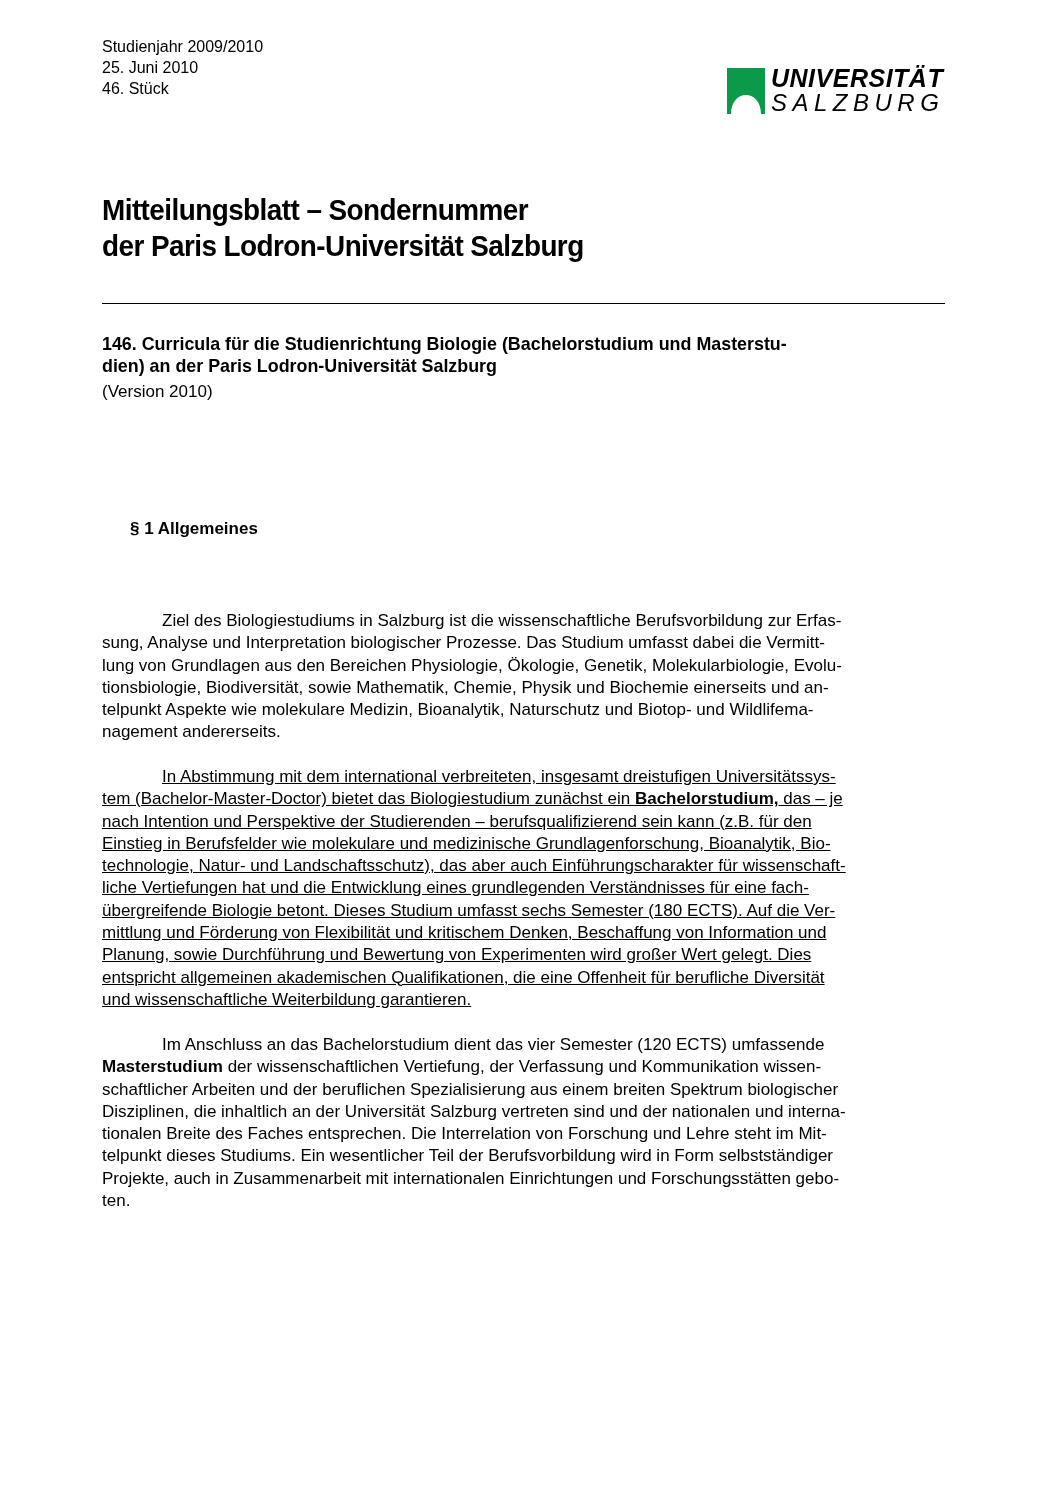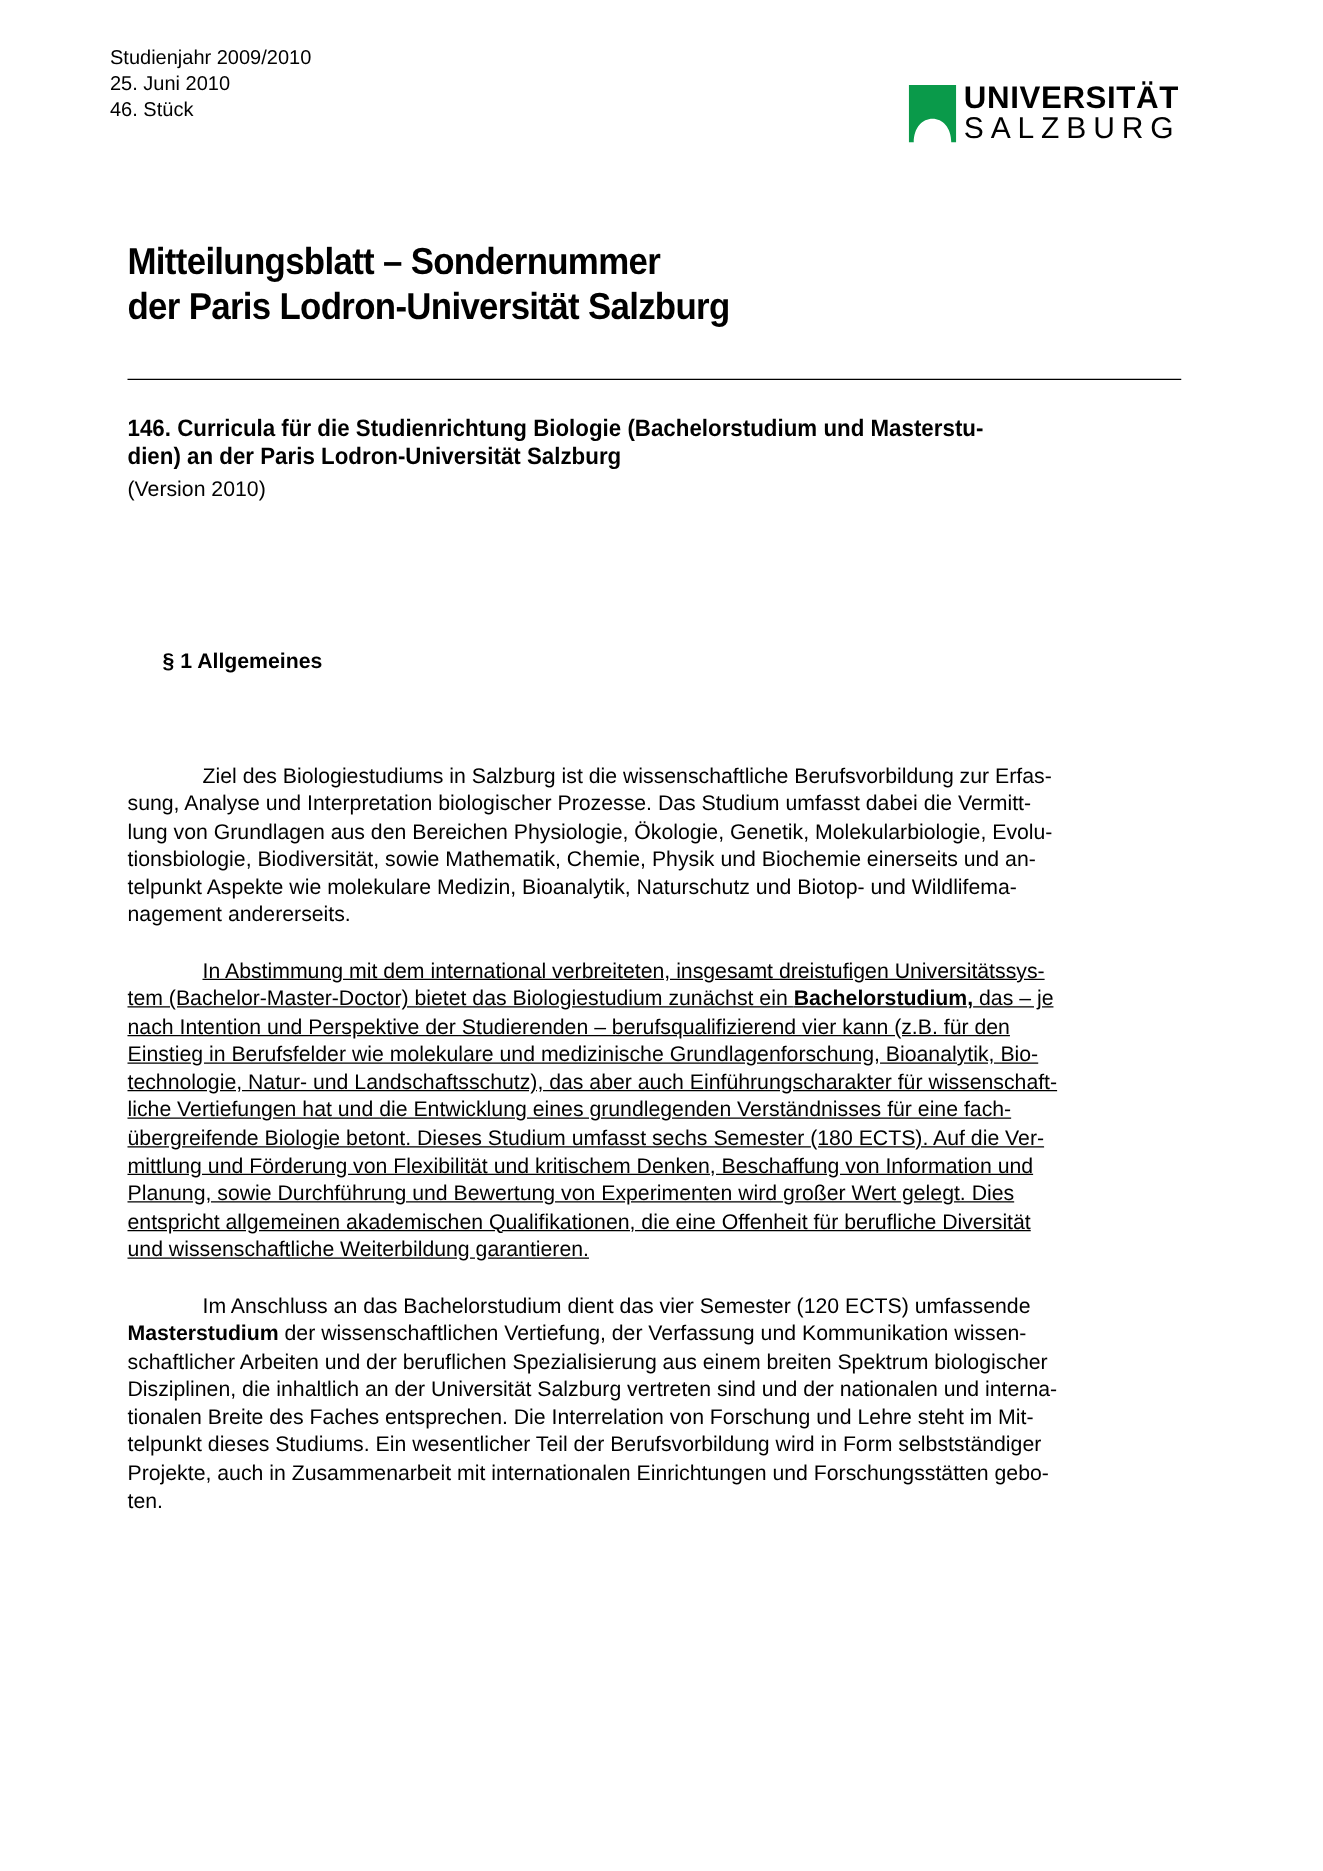--- a/index.html
+++ b/index.html
@@ -1,20 +1,20 @@
 <!DOCTYPE html>
 <html><head>
   <meta charset="utf-8">
   <style>
     html, body { margin: 0; padding: 0; background: #ffffff; }
     body { width: 1058px; height: 1497px; position: relative; overflow: hidden;
            font-family: "Liberation Sans", sans-serif; color: #000; }
-    .meta { position: absolute; left: 88px; top: 36px; font-size: 16px; line-height: 21px; }
+    .meta { position: absolute; left: 102px; top: 36px; font-size: 16px; line-height: 21px; }
     .meta div { white-space: nowrap; }
-    .logo { position: absolute; left: 727px; top: 68px; width: 210px; height: 50px; }
+    .logo { position: absolute; left: 727px; top: 68px; width: 210px; height: 50px; font-style: italic; }
     .logo-mark { position: absolute; left: 0; top: 0; width: 38px; height: 46px; }
     .logo-text1 { position: absolute; left: 44px; top: -3px; font-size: 25px; font-weight: bold;
                   letter-spacing: 0.5px; line-height: 26px; white-space: nowrap; }
     .logo-text2 { position: absolute; left: 44px; top: 22px; font-size: 24px; letter-spacing: 5.5px;
                   line-height: 26px; white-space: nowrap; }
     .title { position: absolute; left: 102px; top: 192px; font-size: 30px; font-weight: bold;
              line-height: 36px; letter-spacing: -0.6px; transform: scaleX(0.93); transform-origin: left top; }
     .title div { white-space: nowrap; }
     .rule { position: absolute; left: 102px; top: 303px; width: 843px; height: 0; border-top: 1.5px solid #000; }
     .heading { position: absolute; left: 102px; top: 333px; font-size: 19px; font-weight: bold;
@@ -66,21 +66,21 @@
     <div class="line indent">Ziel des Biologiestudiums in Salzburg ist die wissenschaftliche Berufsvorbildung zur Erfas-</div>
     <div class="line">sung, Analyse und Interpretation biologischer Prozesse. Das Studium umfasst dabei die Vermitt-</div>
     <div class="line">lung von Grundlagen aus den Bereichen Physiologie, Ökologie, Genetik, Molekularbiologie, Evolu-</div>
     <div class="line">tionsbiologie, Biodiversität, sowie Mathematik, Chemie, Physik und Biochemie einerseits und an-</div>
     <div class="line">telpunkt Aspekte wie molekulare Medizin, Bioanalytik, Naturschutz und Biotop- und Wildlifema-</div>
     <div class="line">nagement andererseits.</div>
   </div>
 <div class="para" id="p2">
     <div class="line indent">In Abstimmung mit dem international verbreiteten, insgesamt dreistufigen Universitätssys-</div>
     <div class="line">tem (Bachelor-Master-Doctor) bietet das Biologiestudium zunächst ein <b>Bachelorstudium,</b> das – je</div>
-    <div class="line">nach Intention und Perspektive der Studierenden – berufsqualifizierend vier kann (z.B. für den</div>
+    <div class="line">nach Intention und Perspektive der Studierenden – berufsqualifizierend sein kann (z.B. für den</div>
     <div class="line">Einstieg in Berufsfelder wie molekulare und medizinische Grundlagenforschung, Bioanalytik, Bio-</div>
     <div class="line">technologie, Natur- und Landschaftsschutz), das aber auch Einführungscharakter für wissenschaft-</div>
     <div class="line">liche Vertiefungen hat und die Entwicklung eines grundlegenden Verständnisses für eine fach-</div>
     <div class="line">übergreifende Biologie betont. Dieses Studium umfasst sechs Semester (180 ECTS). Auf die Ver-</div>
     <div class="line">mittlung und Förderung von Flexibilität und kritischem Denken, Beschaffung von Information und</div>
     <div class="line">Planung, sowie Durchführung und Bewertung von Experimenten wird großer Wert gelegt. Dies</div>
     <div class="line">entspricht allgemeinen akademischen Qualifikationen, die eine Offenheit für berufliche Diversität</div>
     <div class="line">und wissenschaftliche Weiterbildung garantieren.</div>
   </div>
 <div class="para" id="p3">

